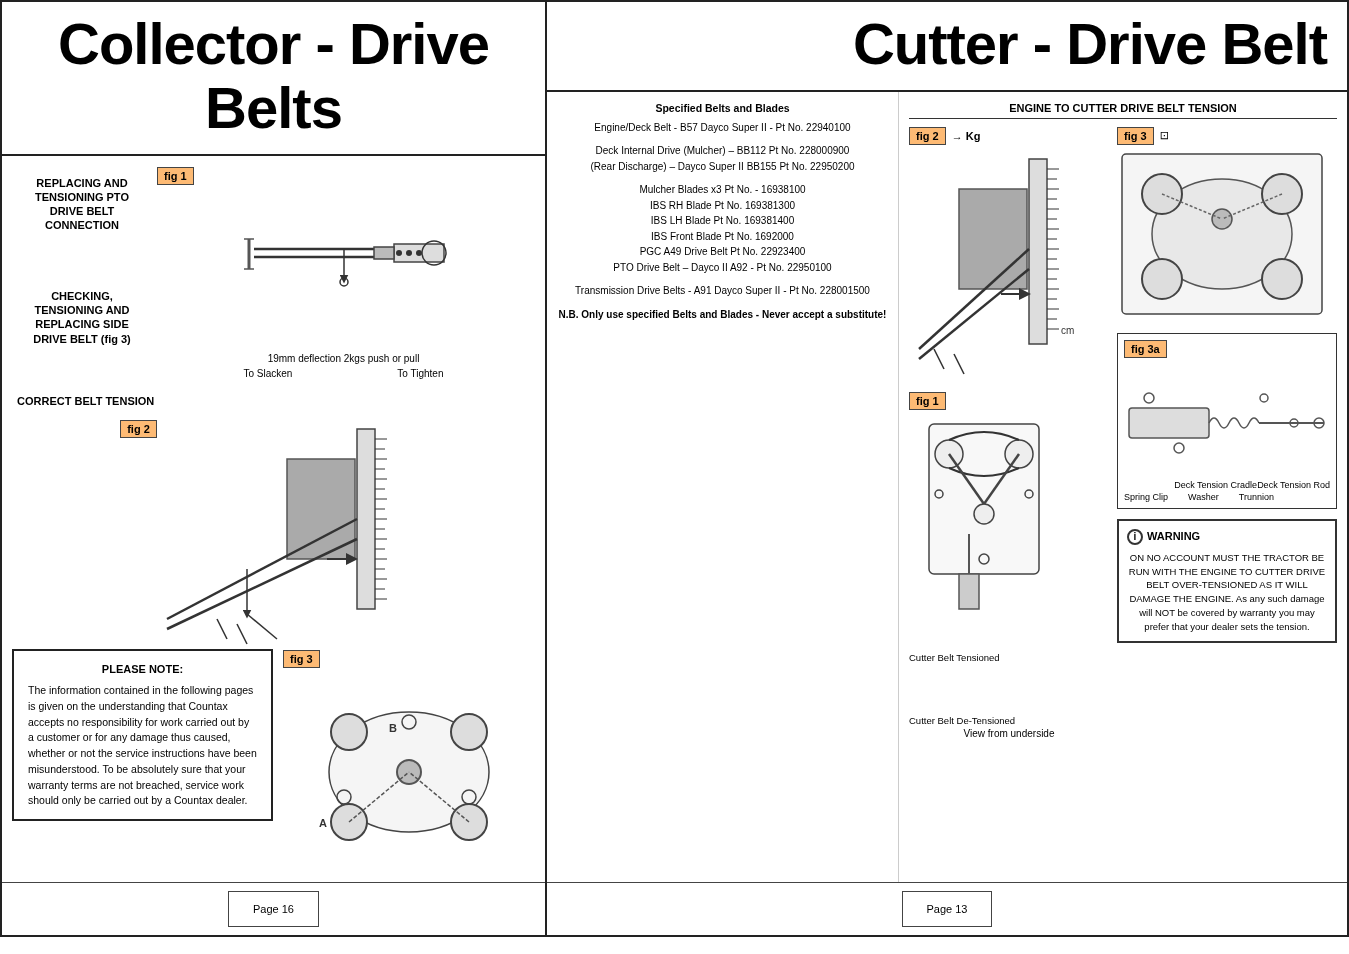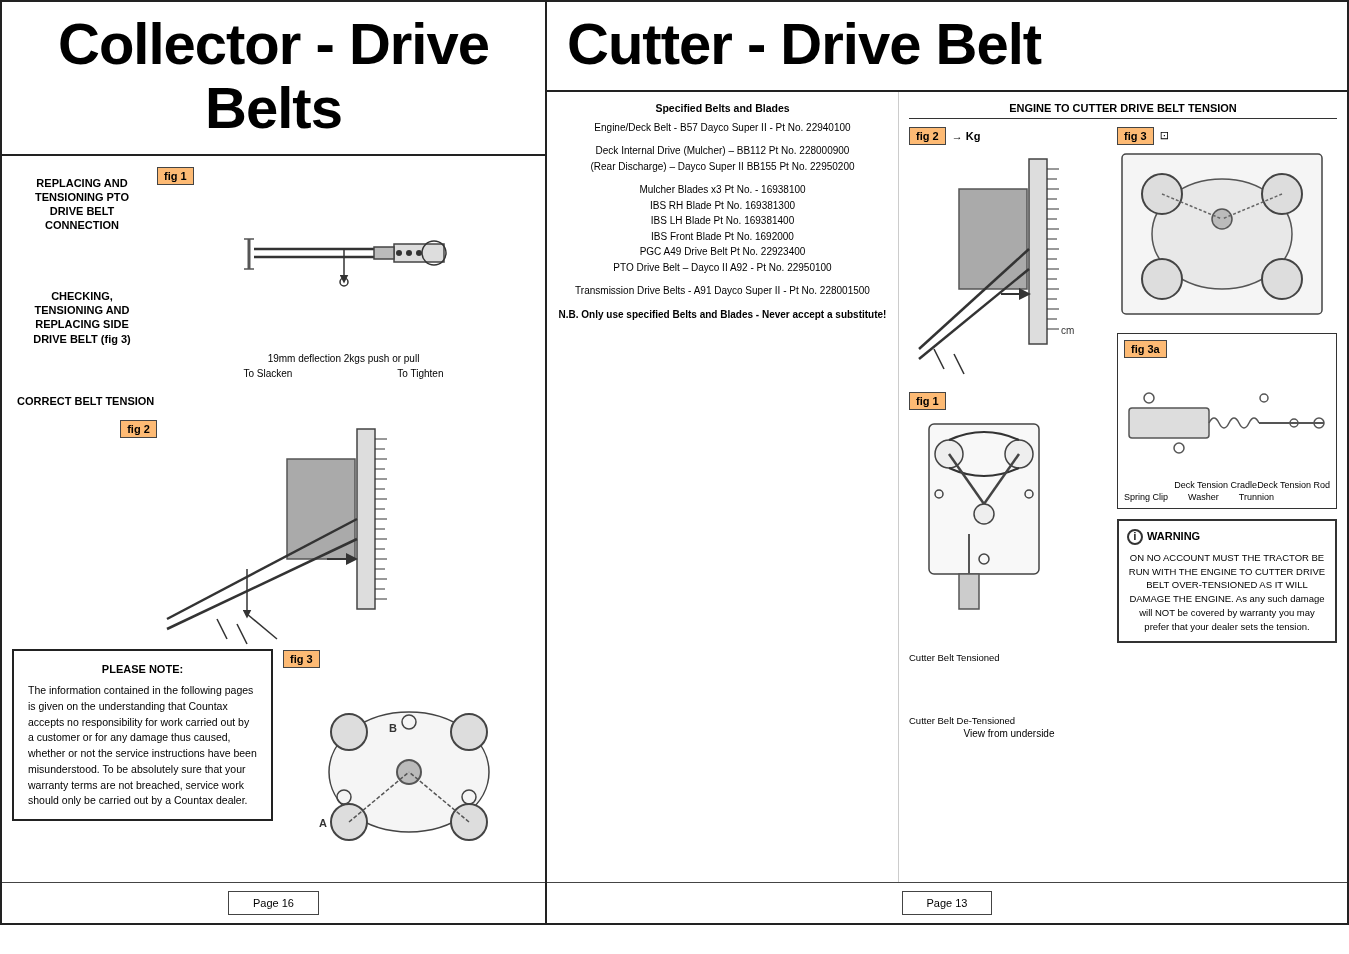--- a/index.html
+++ b/index.html
@@ -131,35 +131,35 @@
 
     .page-num-row {
       display: flex;
       justify-content: center;
       padding: 8px;
       border-top: 1.5px solid #444;
     }
 
     .page-num-box {
       border: 1.5px solid #444;
-      padding: 5px 24px;
+      padding: 11px 24px;
       font-size: 11px;
     }
 
     
     .right-panel {
       flex: 1;
       display: flex;
       flex-direction: column;
     }
 
     .right-header {
       border-bottom: 2px solid #222;
       padding: 10px 20px 14px;
-      text-align: left;
+      text-align: right;
     }
 
     .right-header h1 {
       font-size: 58px;
       font-weight: 900;
       letter-spacing: -1px;
       line-height: 1.1;
     }
 
     .right-content {

